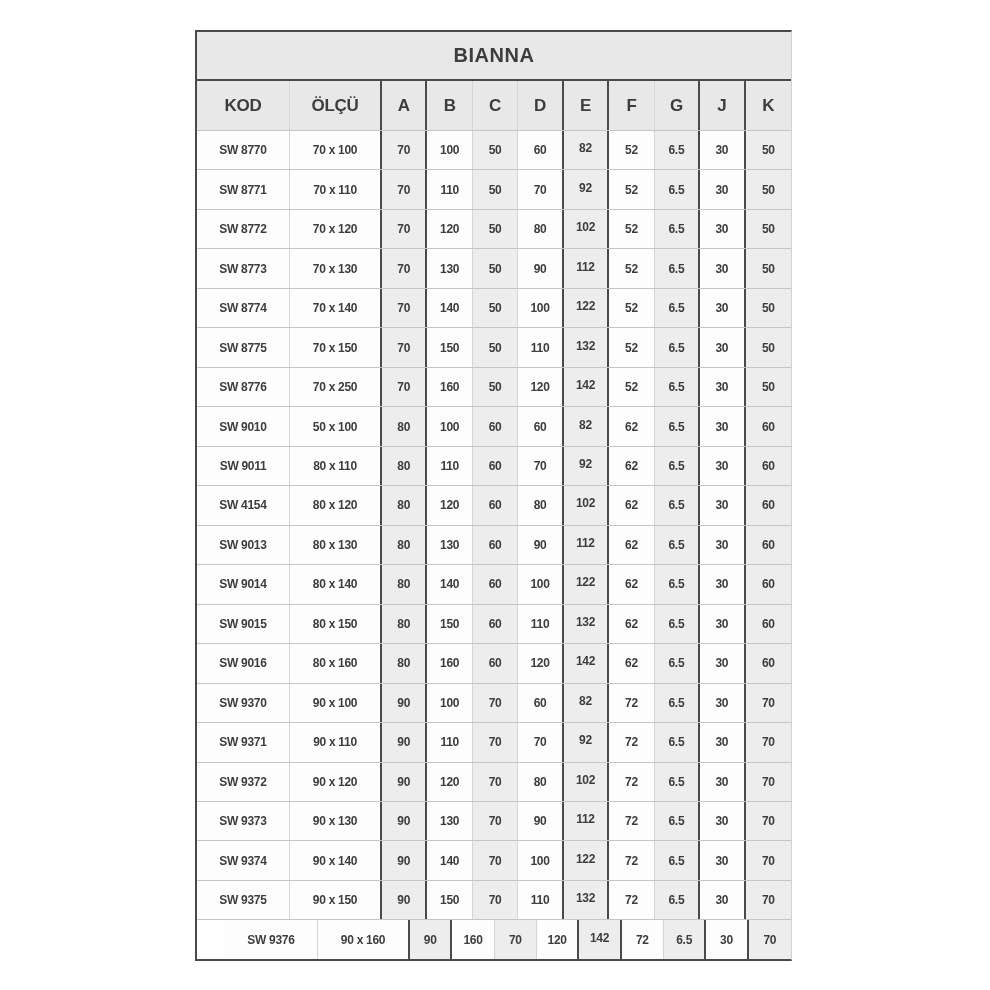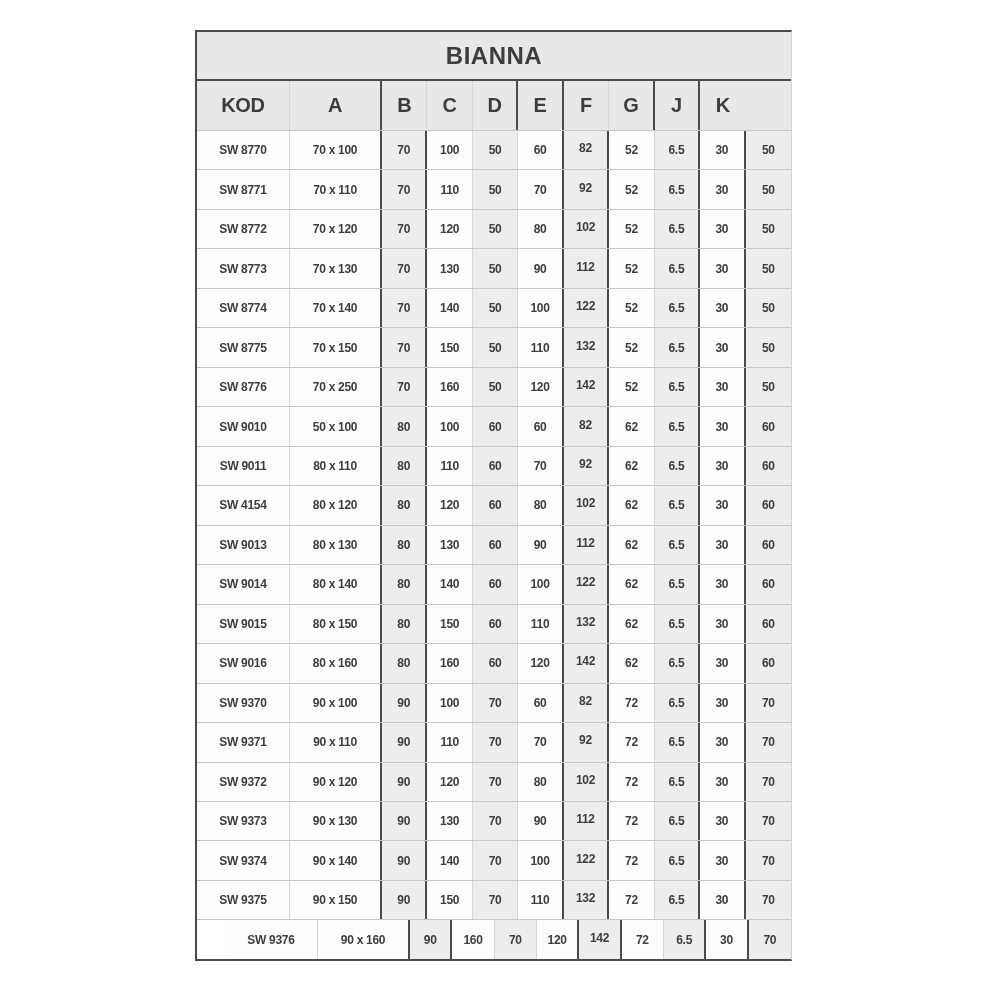--- a/index.html
+++ b/index.html
@@ -33,36 +33,36 @@
     color: #3d3d3d;
   }
   .title-row {
     height: 47px;
     flex: 0 0 47px;
     background: #e8e8e8;
     border-bottom: 2px solid #4a4a4a;
     display: flex;
     align-items: center;
     justify-content: center;
-    font-size: 24px;
+    font-size: 20px;
     font-weight: 700;
     letter-spacing: 0.5px;
     text-align: center;
   }
   .grid-row {
     display: grid;
     grid-template-columns: 93px 92px repeat(9, 1fr);
     border-bottom: 1px solid #c6c6c6;
     box-sizing: border-box;
   }
   .header-row {
     height: 50px;
     flex: 0 0 50px;
     background: #e8e8e8;
-    font-size: 20px;
+    font-size: 17px;
     font-weight: 700;
   }
   .body-row {
     flex: 1 1 auto;
     font-size: 12px;
     font-weight: 700;
     background: #fdfdfd;
   }
   .body-row:last-child { border-bottom: none; margin-left: 28px; }
   .cell {
@@ -92,20 +92,23 @@
 
 <div id="stage">
   <div id="spec-table">
     <div class="title-row">
       <span>BIANNA</span>
     </div>
     <div class="grid-row header-row" id="header-row">
         <div class="cell c0">
           <span>KOD</span>
         </div>
+        <div class="cell c1">
+          <span>ÖLÇÜ</span>
+        </div>
         <div class="cell c2">
           <span>A</span>
         </div>
         <div class="cell c3">
           <span>B</span>
         </div>
         <div class="cell c4">
           <span>C</span>
         </div>
         <div class="cell c5">

